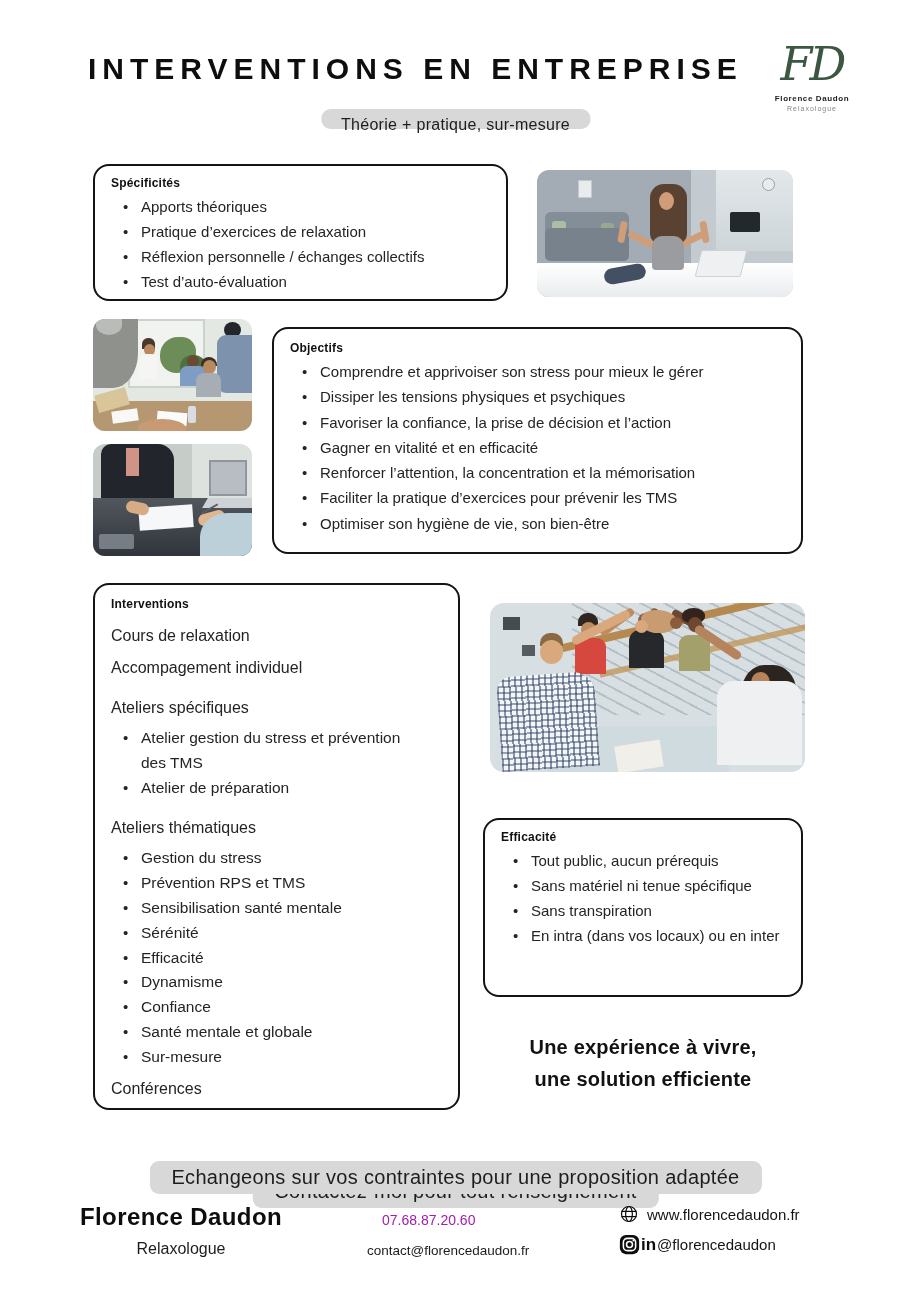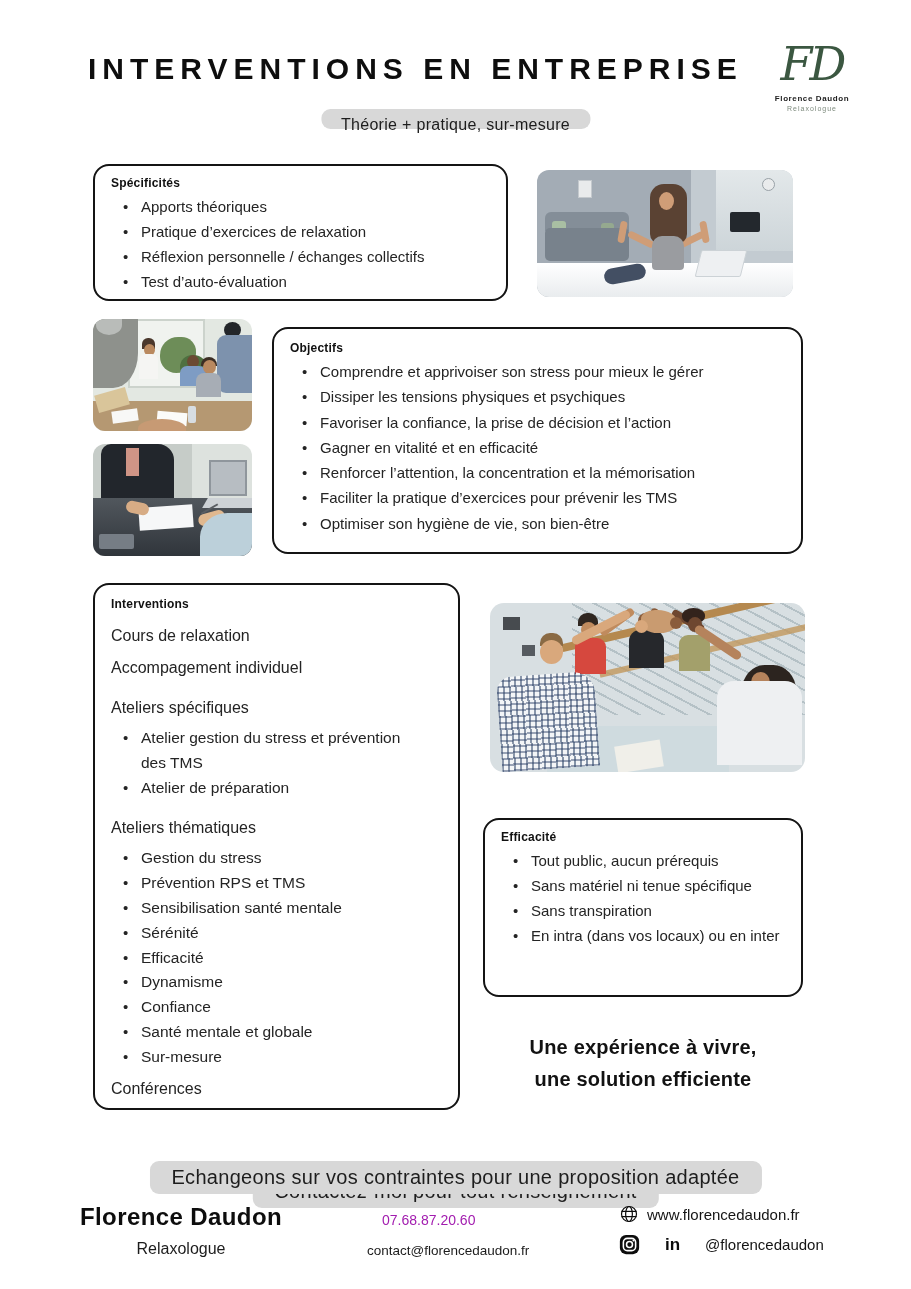--- a/index.html
+++ b/index.html
@@ -138,21 +138,21 @@
   .pill2{position:absolute;left:50%;transform:translateX(-50%);top:1161px;height:33px;
          line-height:33px;padding:0 22px;font-size:20px;letter-spacing:.3px;}
 
   
   .f-name{position:absolute;left:68px;top:1203px;width:226px;text-align:center;
           font-size:24px;font-weight:bold;letter-spacing:.4px;color:#0d0d0d;}
   .f-role{position:absolute;left:68px;top:1240px;width:226px;text-align:center;font-size:16px;color:#1c1c1c;}
   .f-phone{position:absolute;left:382px;top:1212px;font-size:14px;color:#a21caf;}
   .f-email{position:absolute;left:367px;top:1243px;font-size:13.5px;color:#1c1c1c;}
   .f-web{position:absolute;left:620px;top:1205px;display:flex;align-items:center;gap:9px;font-size:15px;color:#141414;}
-  .f-social{position:absolute;left:619px;top:1234px;display:flex;align-items:center;gap:25px;font-size:15px;color:#141414;}
+  .f-social{position:absolute;left:619px;top:1234px;display:flex;align-items:center;gap:1px;font-size:15px;color:#141414;}
   .in-glyph{font-size:17px;font-weight:bold;letter-spacing:0;color:#0c0c0c;}
   .icon{display:inline-block;line-height:0;}
 </style>
 </head>
 <body>
 
 <div class="page">
 
   <div class="title">INTERVENTIONS EN ENTREPRISE</div>
 

